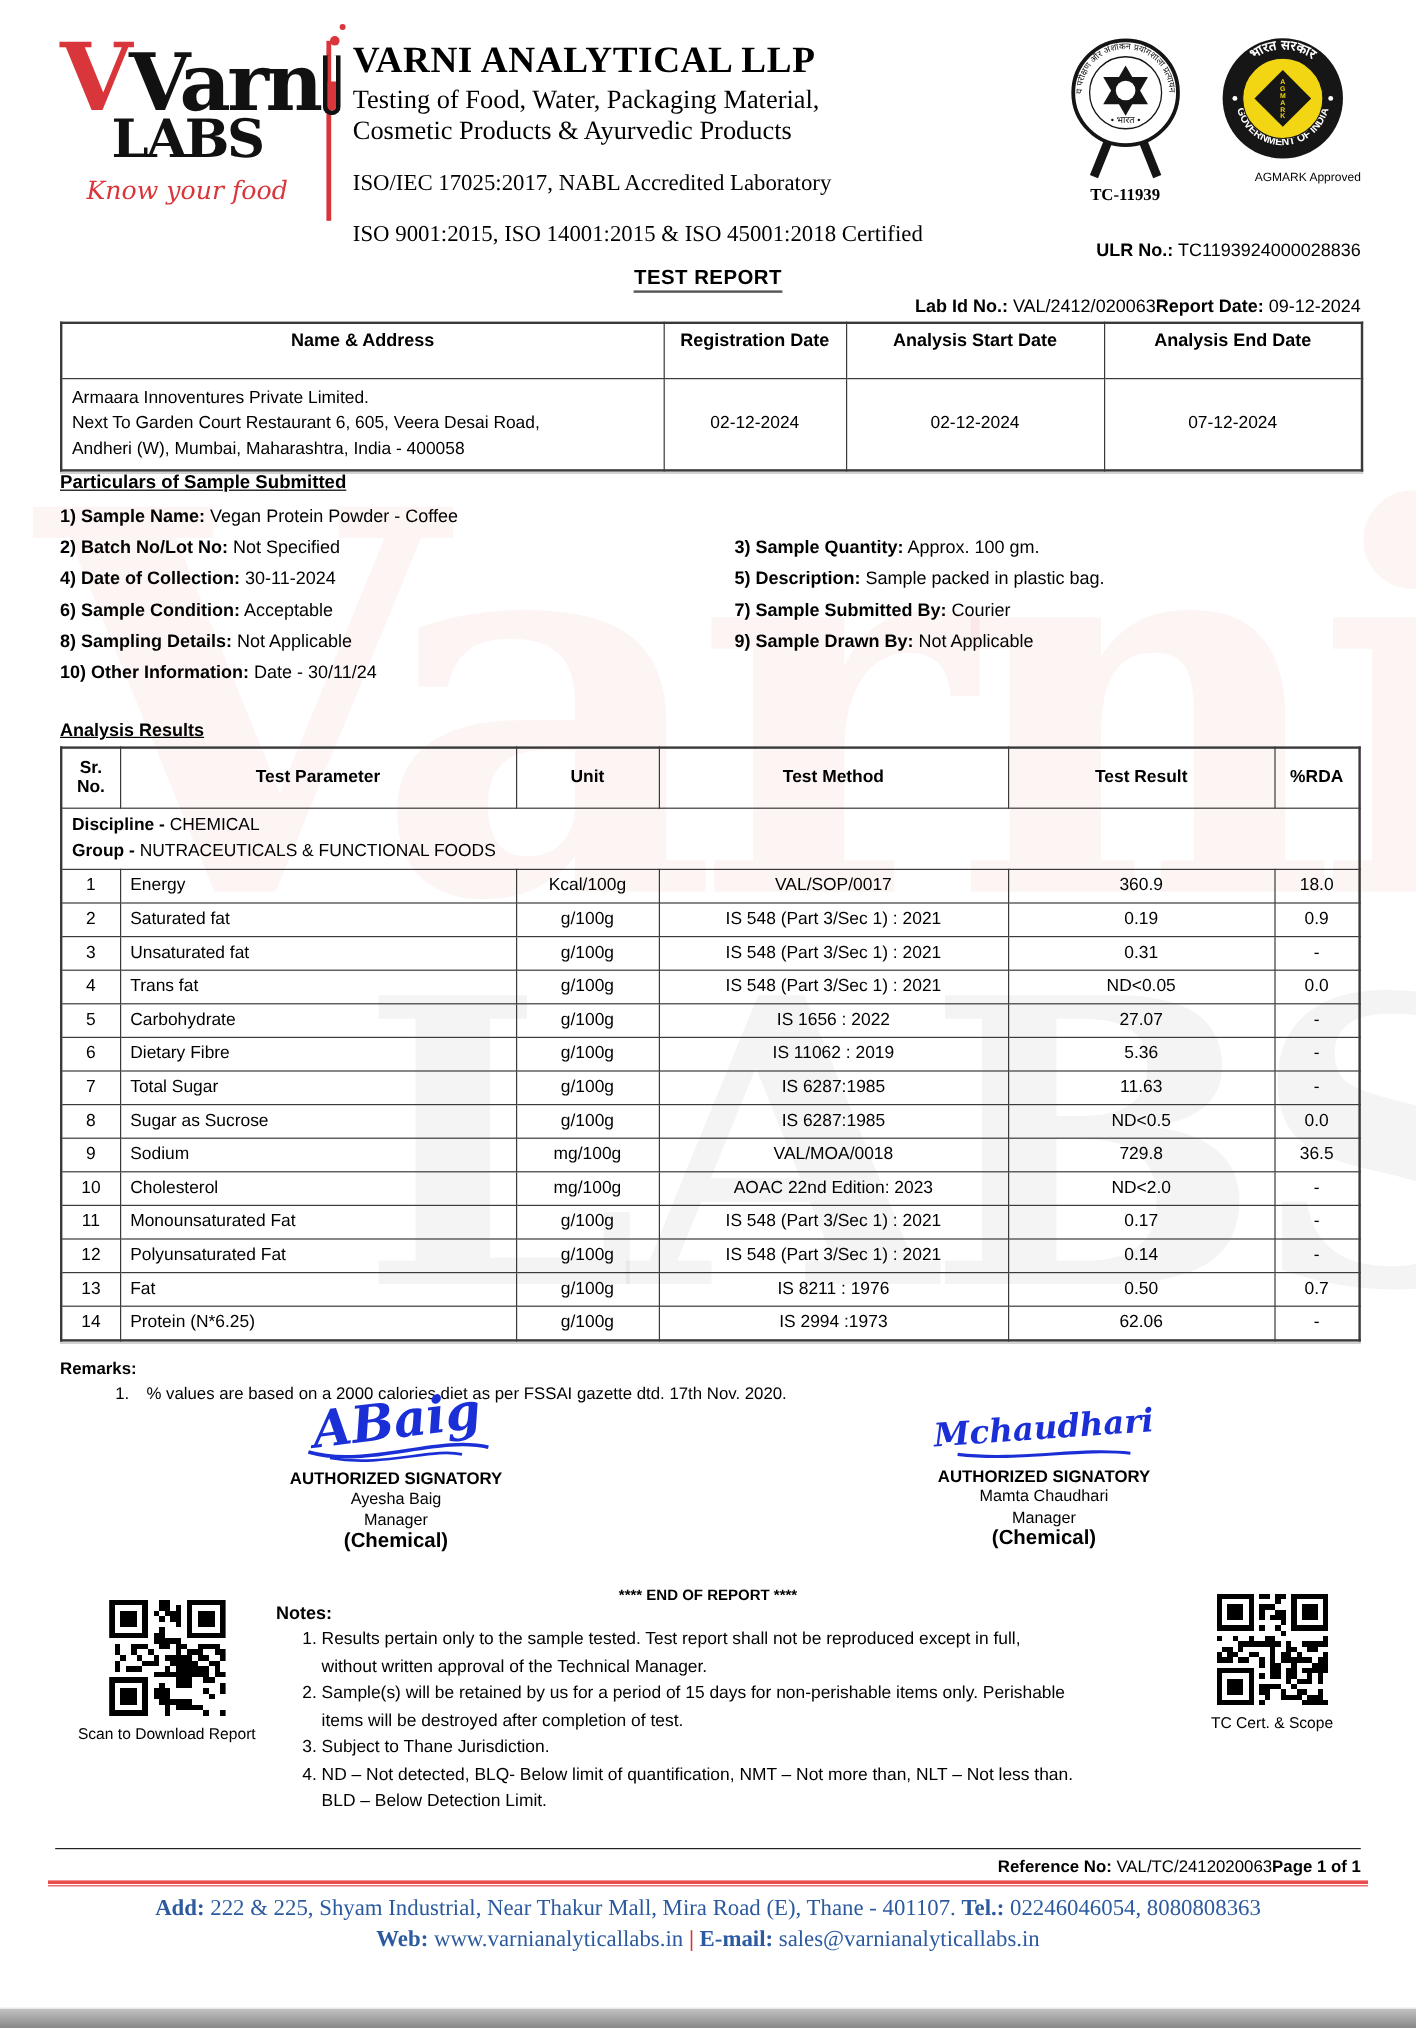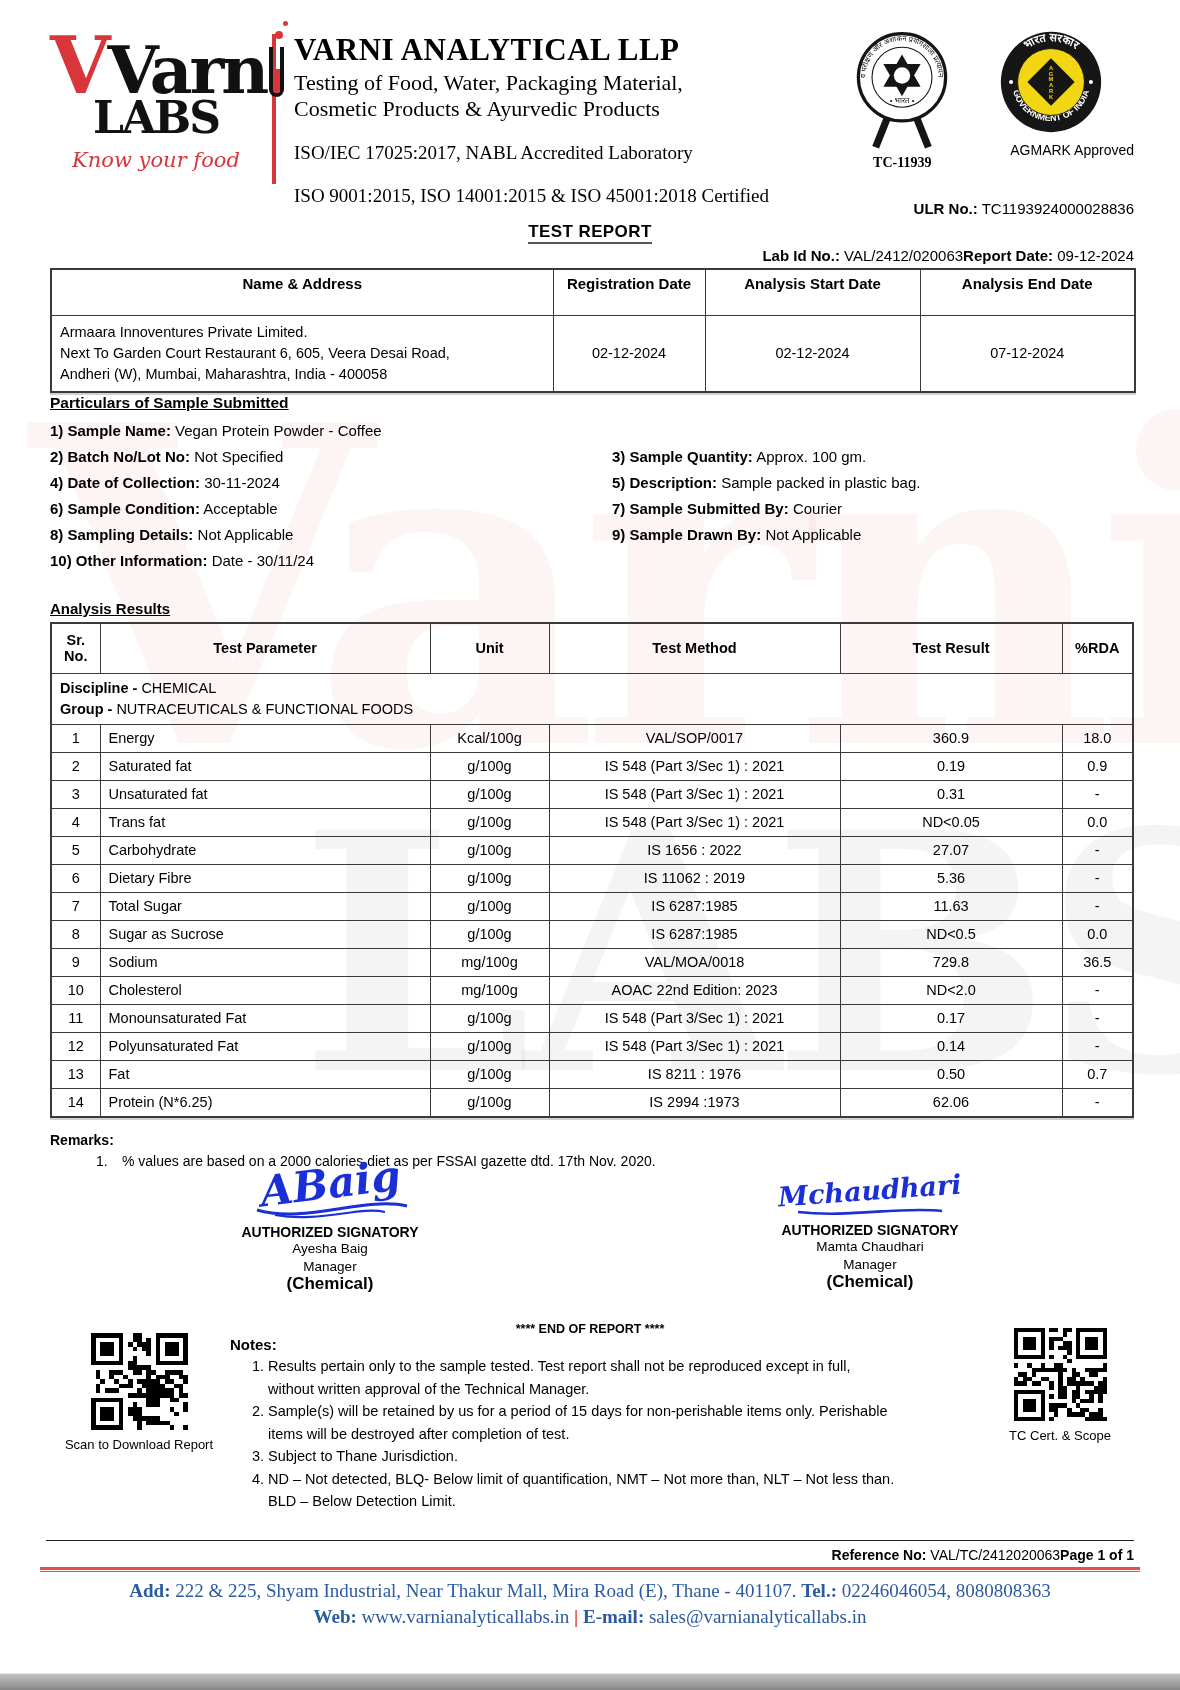--- a/index.html
+++ b/index.html
@@ -30,21 +30,21 @@
   .tagline{font-family:"DejaVu Serif",serif;font-style:italic;font-size:21px;color:var(--accent-red);margin-top:8px;}
   .vdiv{width:4px;background:var(--accent-red);height:150px;margin:4px 18px 0 10px;}
   .htext{flex:1;font-family:"Liberation Serif",serif;padding-top:2px;}
   .company{font-size:31px;font-weight:bold;letter-spacing:.5px;line-height:36px;}
   .sub{font-size:22px;line-height:26px;margin-top:2px;}
   .sub2{margin-top:0;}
   .iso{font-size:19px;line-height:24px;margin-top:19px;}
   .seals{display:flex;gap:16px;align-items:flex-start;}
   .seal{text-align:center;}
   .seal-cap{font-family:"Liberation Serif",serif;font-weight:bold;font-size:14px;margin-top:1px;}
-  .seal-cap2{font-size:14px;margin-top:4px;margin-left:42px;}
+  .seal-cap2{font-size:10px;margin-top:4px;margin-left:42px;}
 
   
   .ulr-line{top:200px;right:46px;font-size:15px;}
   .title-line{top:222px;left:0;width:1180px;text-align:center;}
   .title-line span{font-size:17px;font-weight:bold;letter-spacing:.4px;border-bottom:2.5px solid #555;padding-bottom:1px;}
   .labid-row{top:247px;left:50px;width:1084px;display:flex;justify-content:flex-end;font-size:15px;}
   b.lbl{font-weight:bold;}
 
   
   table{border-collapse:collapse;table-layout:fixed;background:transparent;}

